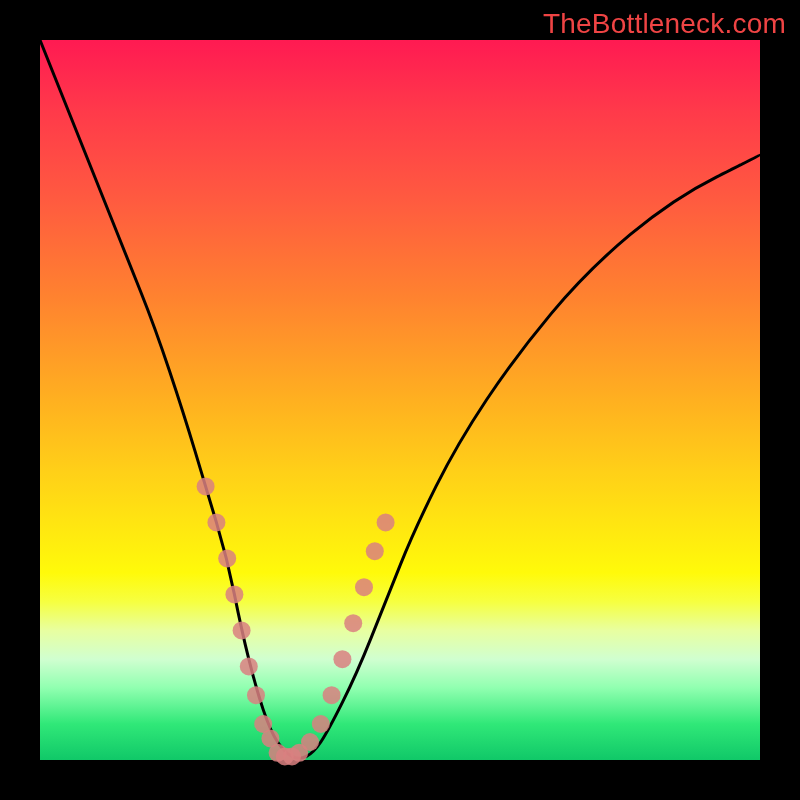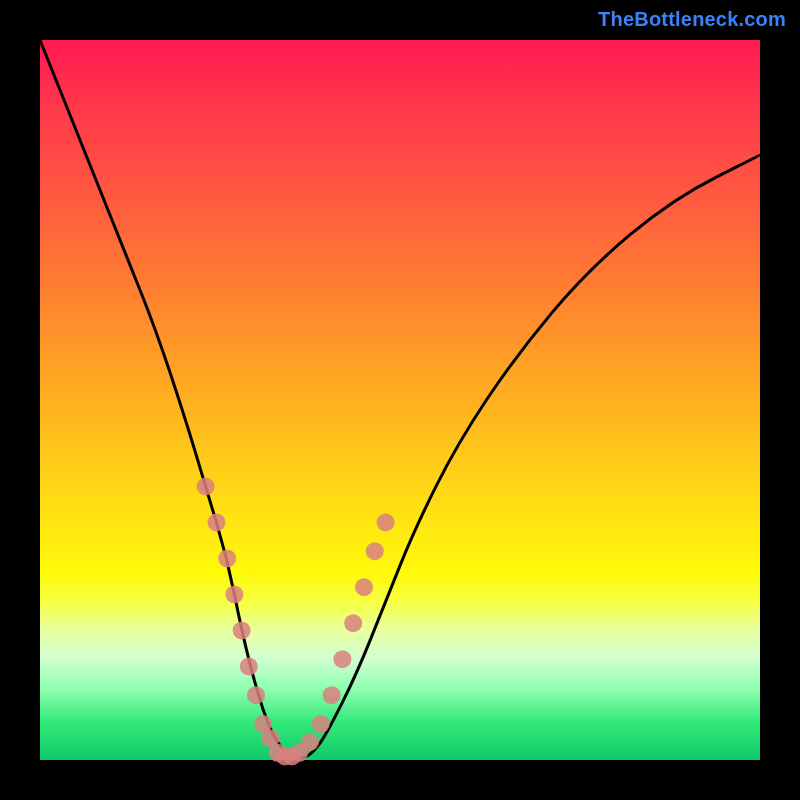--- a/index.html
+++ b/index.html
@@ -38,23 +38,23 @@
       #d0ffd0 86%,
       #90ffb0 90%,
       #30e878 95%,
       #10c868 100%
     );
   }
   .watermark {
     position: absolute;
     top: 8px;
     right: 14px;
-    color: #3b82f6;
-    font-size: 20px;
-    font-weight: 700;
+    color: #ef4444;
+    font-size: 28px;
+    font-weight: 400;
     letter-spacing: 0.2px;
     z-index: 5;
   }
   svg.curve {
     position: absolute;
     left: 0;
     top: 0;
     width: 720px;
     height: 720px;
     overflow: visible;

